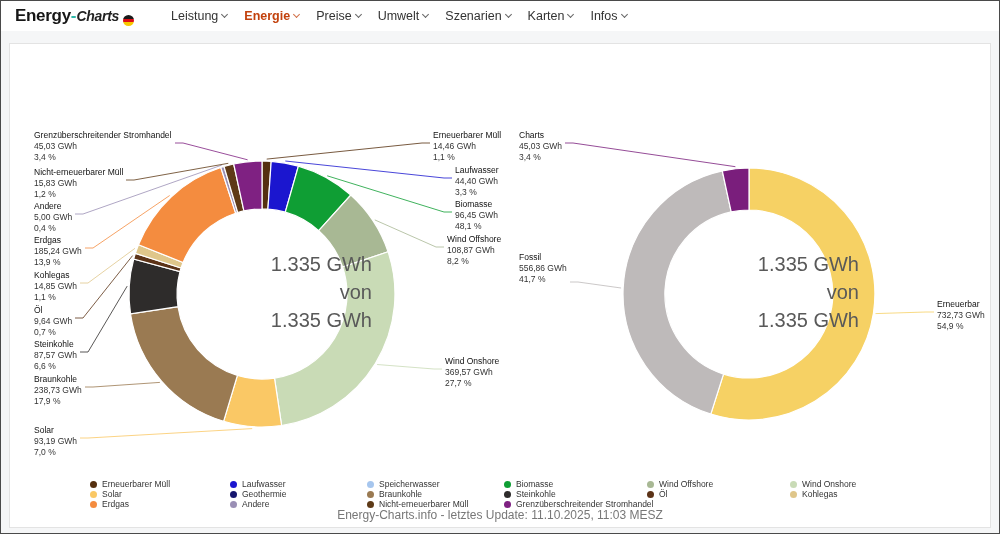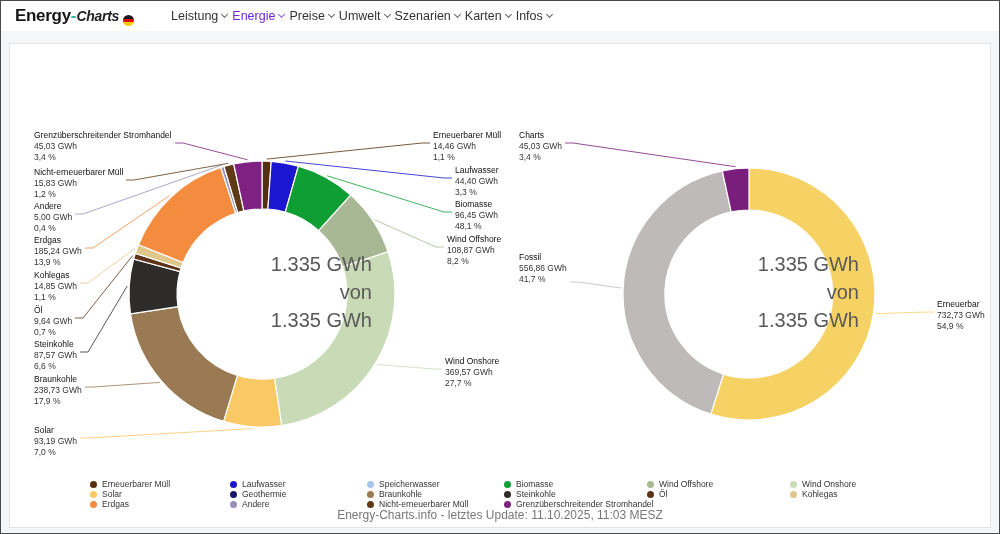--- a/index.html
+++ b/index.html
@@ -23,26 +23,26 @@
   }
   .logo { display:flex; align-items:baseline; cursor:pointer; }
   .logo-bold { font-weight:bold; font-size:17px; color:#161616; letter-spacing:-0.3px; }
   .logo-dash { font-weight:bold; font-size:17px; color:#2eb8a8; }
   .logo-italic { font-style:italic; font-weight:600; font-size:14px; color:#222; letter-spacing:-0.3px; }
   .flag-dot {
     width:11px; height:11px; border-radius:50%;
     margin-left:4px; align-self:center; margin-top:8px;
     background:linear-gradient(to bottom,#1a1a1a 0 34%,#dd0f15 34% 67%,#f8c800 67% 100%);
   }
-  nav { display:flex; gap:5px; margin-left:37px; }
+  nav { display:flex; gap:17px; margin-left:37px; }
   .nav-item {
     display:flex; align-items:center; gap:4px;
     font-size:12.5px; color:#333; cursor:pointer;
   }
-  .nav-item.active { color:#6d28d9; }
+  .nav-item.active { color:#c2410c;font-weight:bold; }
   .chev {
     display:inline-block; width:5px; height:5px;
     border-right:1.3px solid currentColor; border-bottom:1.3px solid currentColor;
     transform:rotate(45deg); margin-top:-3px; opacity:.75;
   }
   
   .content { padding:12px 8px 0 8px; }
   .card {
     position:relative; background:#fff;
     border:1px solid #e3e3e3;

